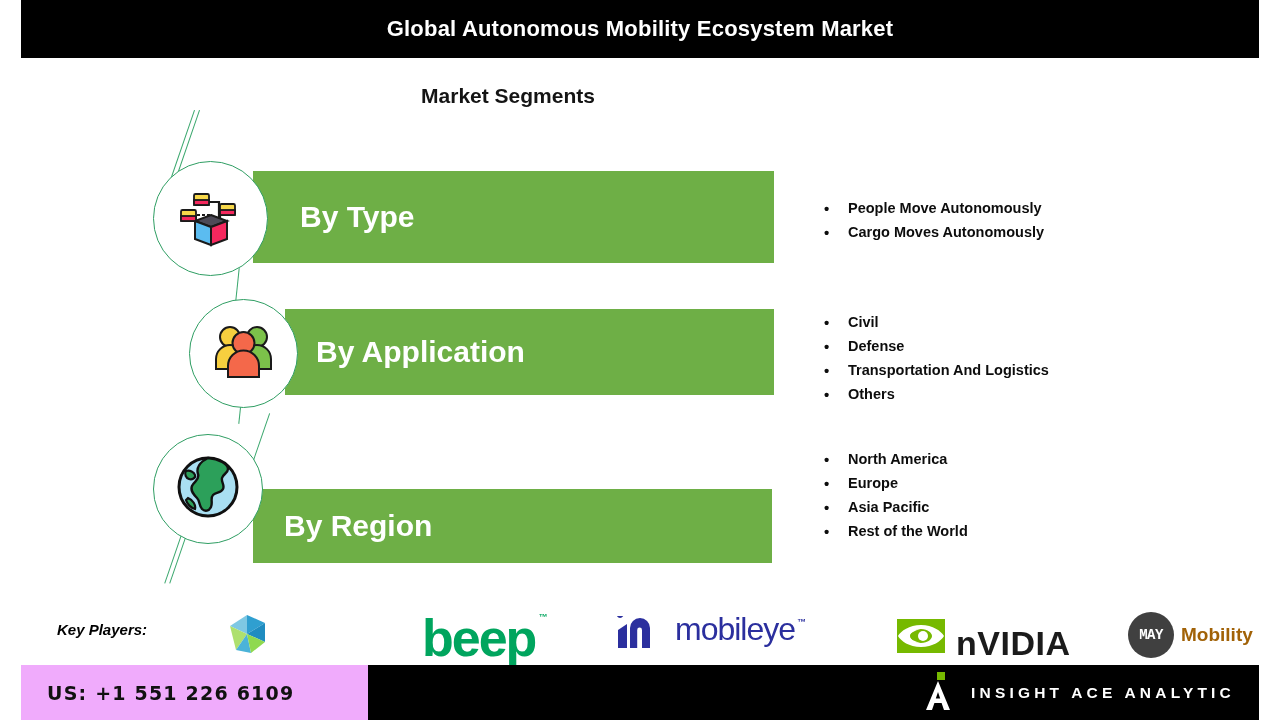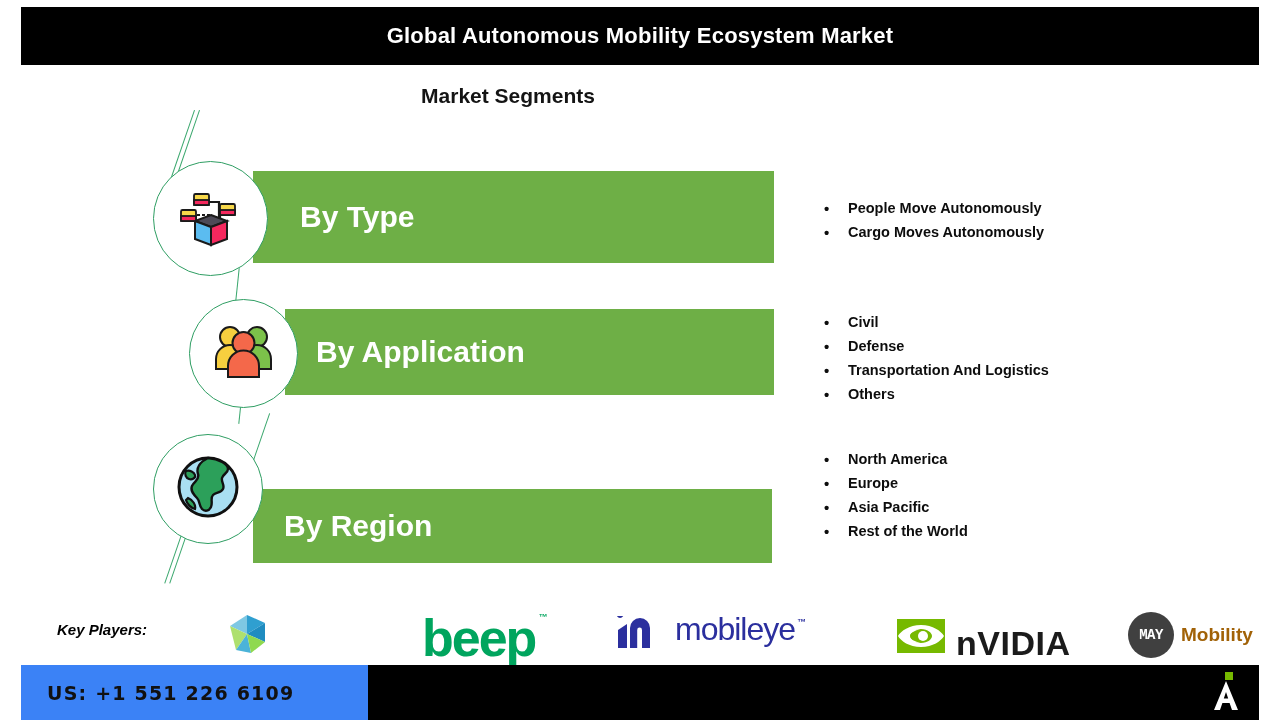--- a/index.html
+++ b/index.html
@@ -5,21 +5,21 @@
   html,body{margin:0;padding:0;}
   body{
     width:1280px;height:720px;background:#ffffff;
     font-family:"Liberation Sans",sans-serif;
     position:relative;overflow:hidden;
   }
   .stage{position:absolute;inset:0;}
 
   
   .header-bar{
-    position:absolute;left:21px;top:7px;width:1238px;height:58px;
+    position:absolute;left:21px;top:0;width:1238px;height:58px;
     background:#000000;display:flex;align-items:center;justify-content:center;
   }
   .header-title{
     color:#ffffff;font-size:22px;font-weight:bold;letter-spacing:.2px;
   }
   .subtitle{
     position:absolute;left:0;top:84px;width:1016px;text-align:center;
     color:#141414;font-size:21px;font-weight:bold;
   }
 
@@ -73,21 +73,21 @@
   
   .mob-word{font-size:32px;color:#2b2f9e;letter-spacing:-1px;font-weight:400;}
   
   .nv-word{font-size:34px;color:#1b1b1b;letter-spacing:.5px;font-weight:700;margin-top:12px;}
   
   .may-word{font-size:19px;color:#a16207;font-weight:bold;}
 
   
   .footer-green{
     position:absolute;left:21px;top:665px;width:347px;height:55px;
-    background:#3b82f6;display:flex;align-items:center;
+    background:#f0abfc;display:flex;align-items:center;
   }
   .footer-phone{
     margin-left:26px;font-size:19px;font-weight:bold;color:#111;
     letter-spacing:1.2px;font-family:"DejaVu Sans",sans-serif;
   }
   .footer-black{
     position:absolute;left:368px;top:665px;width:891px;height:55px;
     background:#000;display:flex;align-items:center;justify-content:flex-end;
   }
   .brand-name{
@@ -289,15 +289,16 @@
     <span class="footer-phone">US: +1 551 226 6109</span>
   </div>
   <div class="footer-black">
     <span style="margin-right:18px;display:inline-block;">
       <svg width="30" height="42" viewBox="0 0 30 42">
         <rect x="14" y="2" width="8" height="8" fill="#76b900"></rect>
         <path d="M15 11 L27 40 L21 40 L18.6 33 L11.4 33 L9 40 L3 40 Z
                  M15 22 L12.8 28.5 L17.2 28.5 Z" fill="#ffffff"></path>
       </svg>
     </span>
+    <span class="brand-name">INSIGHT ACE ANALYTIC</span>
   </div>
 
 </div>
 
 </body></html>

